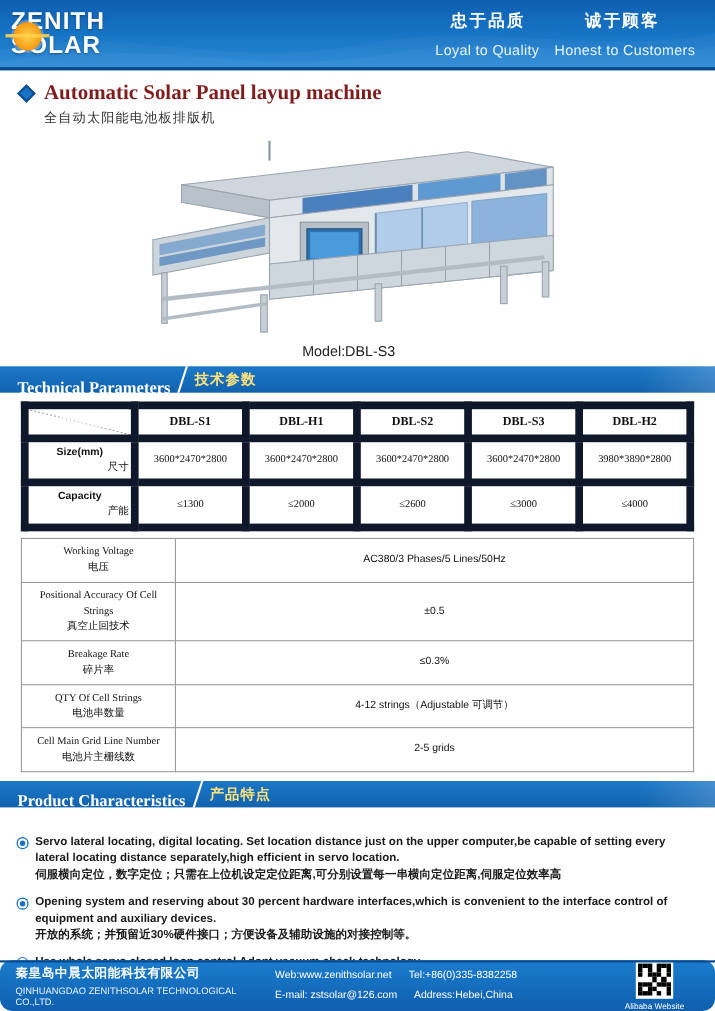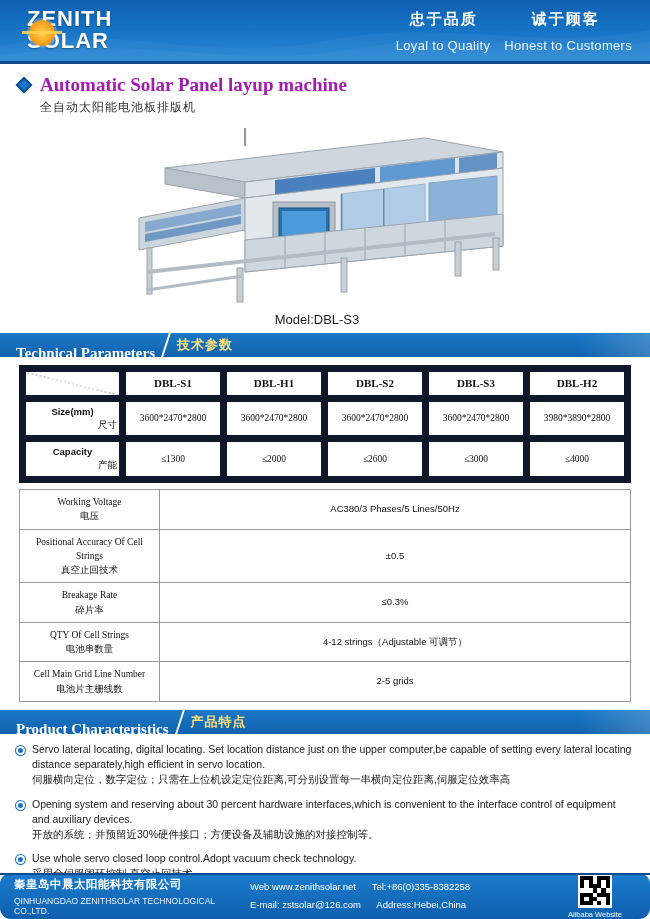--- a/index.html
+++ b/index.html
@@ -23,21 +23,21 @@
   .header:after{
     content:"";
     position:absolute; left:0; right:0; bottom:0; height:3px;
     background:#0a4a8c;
   }
   .hdr-wave {
     position:absolute; left:0; top:0; width:100%; height:100%;
     opacity:.35;
   }
   .logo {
-    position:absolute; left:27px; top:8px;
+    position:absolute; left:10px; top:8px;
     color:#fff;
     display:flex; align-items:flex-start;
   }
   .logo-sun {
     width:26px;height:26px;border-radius:50%;
     background:radial-gradient(circle at 50% 50%, #ffd24d 0%, #f6a01a 60%, #e07b12 100%);
     position:absolute; left:2px; top:12px;
     box-shadow:0 0 0 2px rgba(255,255,255,.25);
   }
   .logo-sun:before{
@@ -75,21 +75,21 @@
 
   
   .title-block { padding:10px 0 2px 18px; }
   .title-row { display:flex; align-items:center; gap:8px; }
   .bullet-dia {
     width:12px; height:12px; background:#1873c6;
     transform:rotate(45deg); flex:0 0 auto; margin-right:2px;
     box-shadow:inset 0 0 0 2px #0d4f92;
   }
   .title-en {
-    font-size:19px; font-weight:bold; color:#a21caf;
+    font-size:19px; font-weight:bold; color:#7f1d1d;
     font-family:"Liberation Serif", serif;
   }
   .title-cn {
     font-size:12px; color:#333; margin:3px 0 0 22px; letter-spacing:1px;
   }
 
   
   .photo-wrap {
     position:relative; height:190px; margin:4px 0 0 0;
   }
@@ -144,21 +144,21 @@
   .spec .rowlabel { font-weight:bold; font-size:9.5px; width:100px; }
   .spec .rowlabel .cn { font-weight:normal;text-align:right; }
   .mono { font-family:"Liberation Serif", serif; }
 
   .spec2 { width:612px; margin:6px auto 0 auto; font-size:9.5px; }
   .spec2 td { border:1px solid #9b9b9b; padding:5px 4px; line-height:1.5; color:#111; }
   .spec2 .lbl { width:140px; text-align:center; font-family:"Liberation Serif", serif; }
   .spec2 .val { text-align:center; }
 
   
-  .chars { padding:8px 14px 0 16px; }
+  .chars { padding:24px 14px 0 16px;font-weight:bold; }
   .char-item { display:flex; gap:7px; margin-bottom:9px; }
   .char-dot {
     flex:0 0 auto; width:9px;height:9px;border-radius:50%;
     background:#1873c6; margin-top:4px;
     box-shadow:inset 0 0 0 2px #ffffff, 0 0 0 1px #1873c6;
   }
   .char-text { font-size:10.5px; line-height:1.45; color:#1a1a1a; }
   .char-text .cn { display:block; color:#1a1a1a; }
 
   

